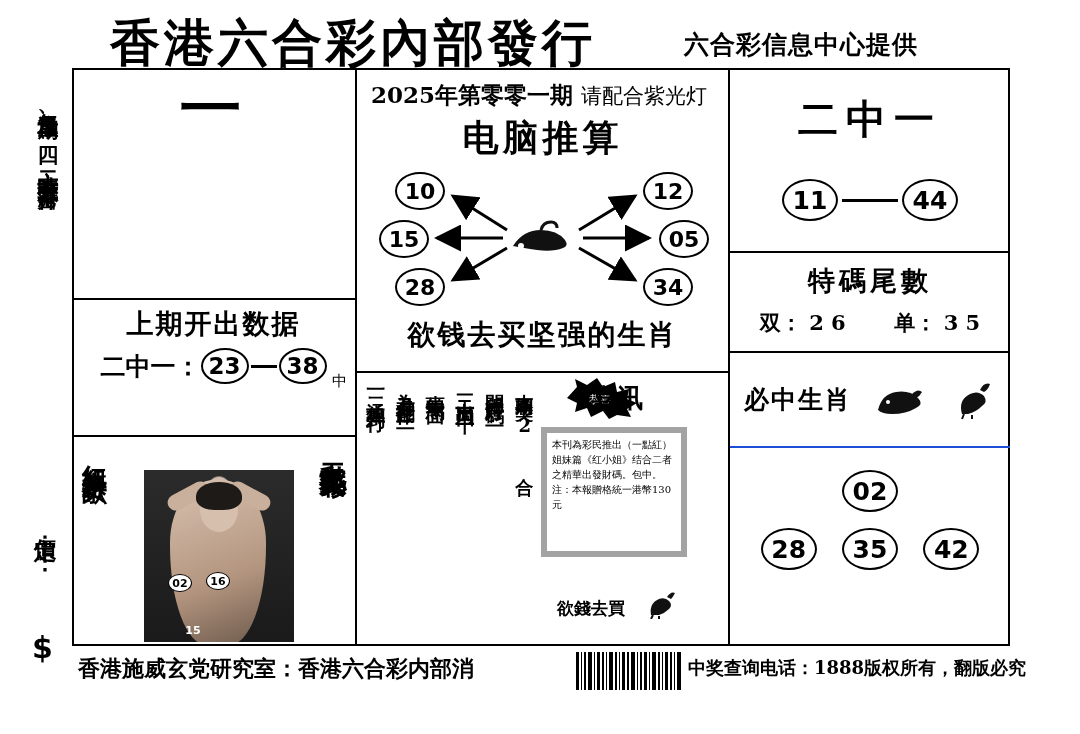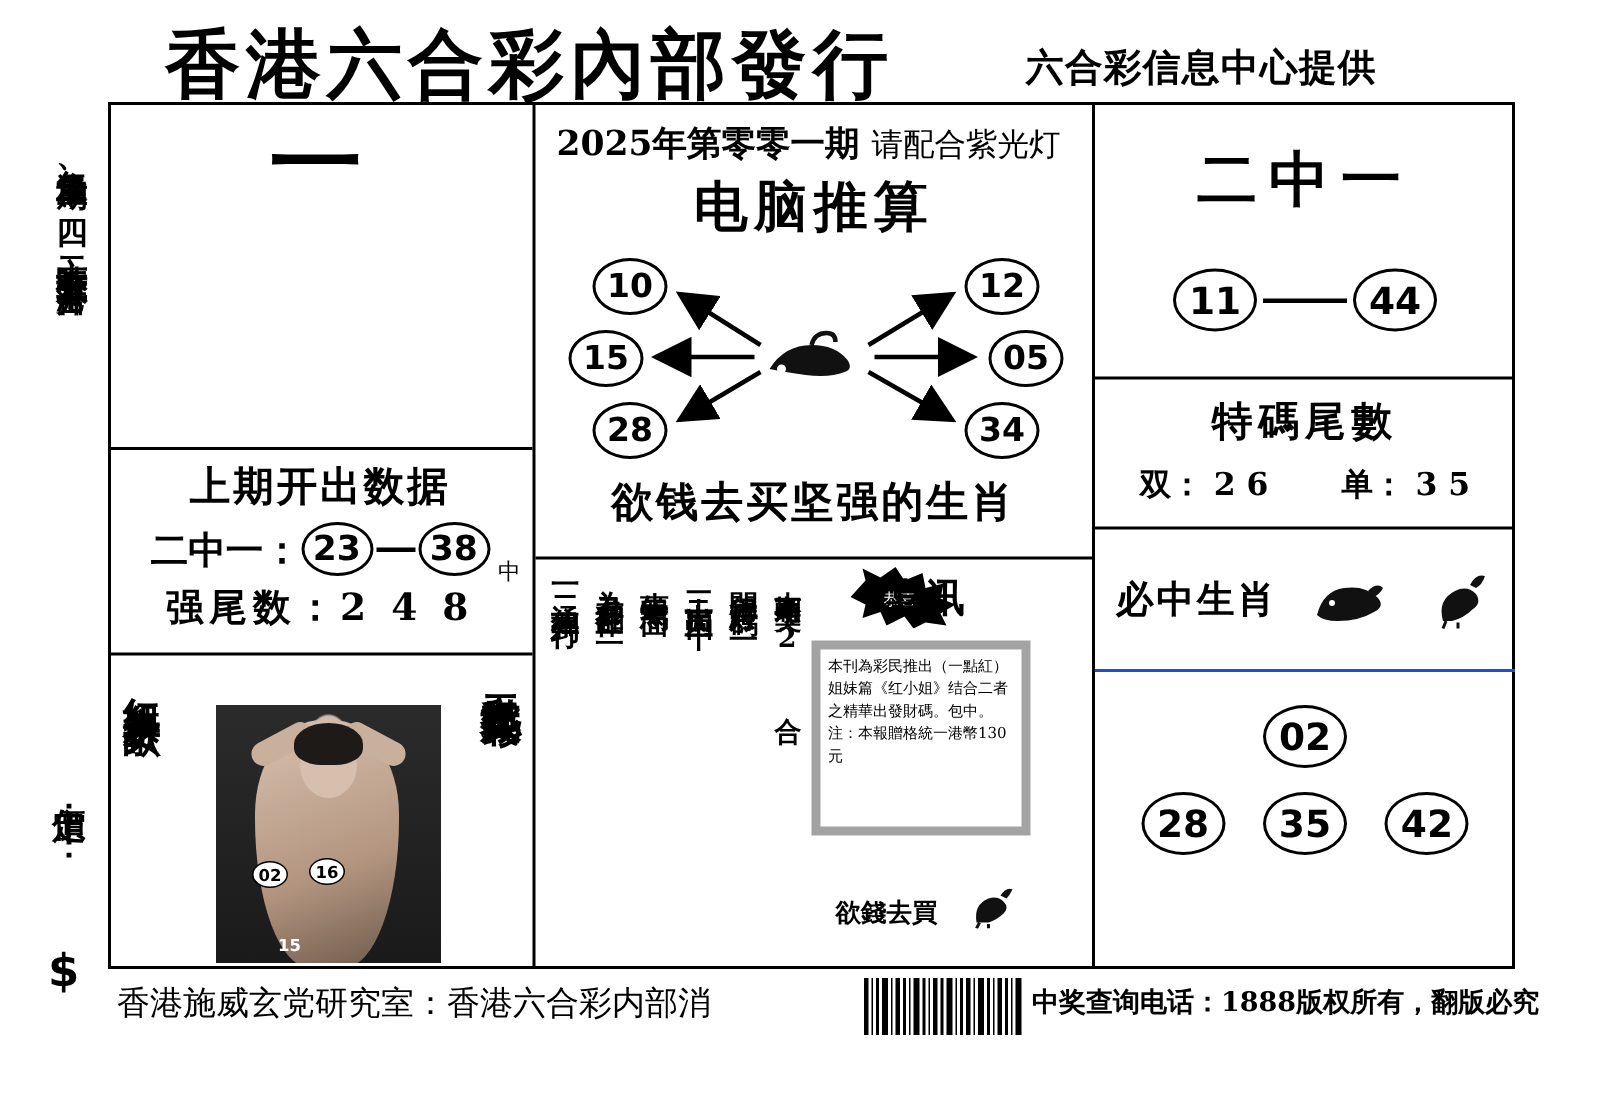--- a/index.html
+++ b/index.html
@@ -80,21 +80,21 @@
   .c3b-row .gap{display:inline-block;width:34px;}
   .c3c{position:absolute;left:0;top:285px;width:280px;height:95px;border-bottom:2px solid #1d4ed8;box-sizing:border-box;display:flex;align-items:center;}
   .c3c-title{font-size:25px;font-weight:bold;margin-left:14px;font-family:"DejaVu Serif","Liberation Serif",serif;letter-spacing:2px;}
   .c3d{position:absolute;left:0;top:380px;width:280px;height:196px;box-sizing:border-box;}
   .c3d-title{text-align:center;font-size:32px;font-weight:bold;margin-top:22px;font-family:"DejaVu Serif","Liberation Serif",serif;letter-spacing:6px;}
   .c3d-one{display:flex;justify-content:center;margin-top:22px;}
   .c3d-three{display:flex;justify-content:space-around;margin-top:16px;padding:0 18px;}
 
   
   .footer{position:absolute;left:0;top:654px;width:1080px;height:40px;}
-  .f-left{position:absolute;left:78px;top:0;font-size:22px;font-weight:normal;font-family:"DejaVu Serif","Liberation Serif",serif;white-space:nowrap;}
+  .f-left{position:absolute;left:78px;top:0;font-size:22px;font-weight:bold;font-family:"DejaVu Serif","Liberation Serif",serif;white-space:nowrap;}
   .barcode{position:absolute;left:576px;top:-2px;width:108px;height:38px;}
   .f-right{position:absolute;left:688px;top:2px;font-size:18px;font-weight:bold;font-family:"DejaVu Serif","Liberation Serif",serif;white-space:nowrap;}
 </style>
 </head>
 <body>
 
 <div class="page">
 
   <div class="hdr-title">香港六合彩內部發行</div>
   <div class="hdr-sub">六合彩信息中心提供</div>
@@ -114,23 +114,20 @@
 
     <div class="c1-mid">
       <div class="c1-mid-title">上期开出数据</div>
       <div class="c1-row">
         <span>二中一：</span>
         <span class="ball b-sm">23</span>
         <span class="dash"></span>
         <span class="ball b-sm">38</span>
       </div>
       <div class="zhong">中</div>
-      <div class="c1-row2">
-        <span>强尾数：</span><span>2 4 8</span>
-      </div>
     </div>
 
     <div class="c1-bot">
       <div class="v-left-red">红姐亲身贡献</div>
       <div class="v-right-red">无私拯救彩民</div>
       <div class="photo">
         <div class="body"></div>
         <div class="arm-l"></div>
         <div class="arm-r"></div>
         <div class="head"></div>

